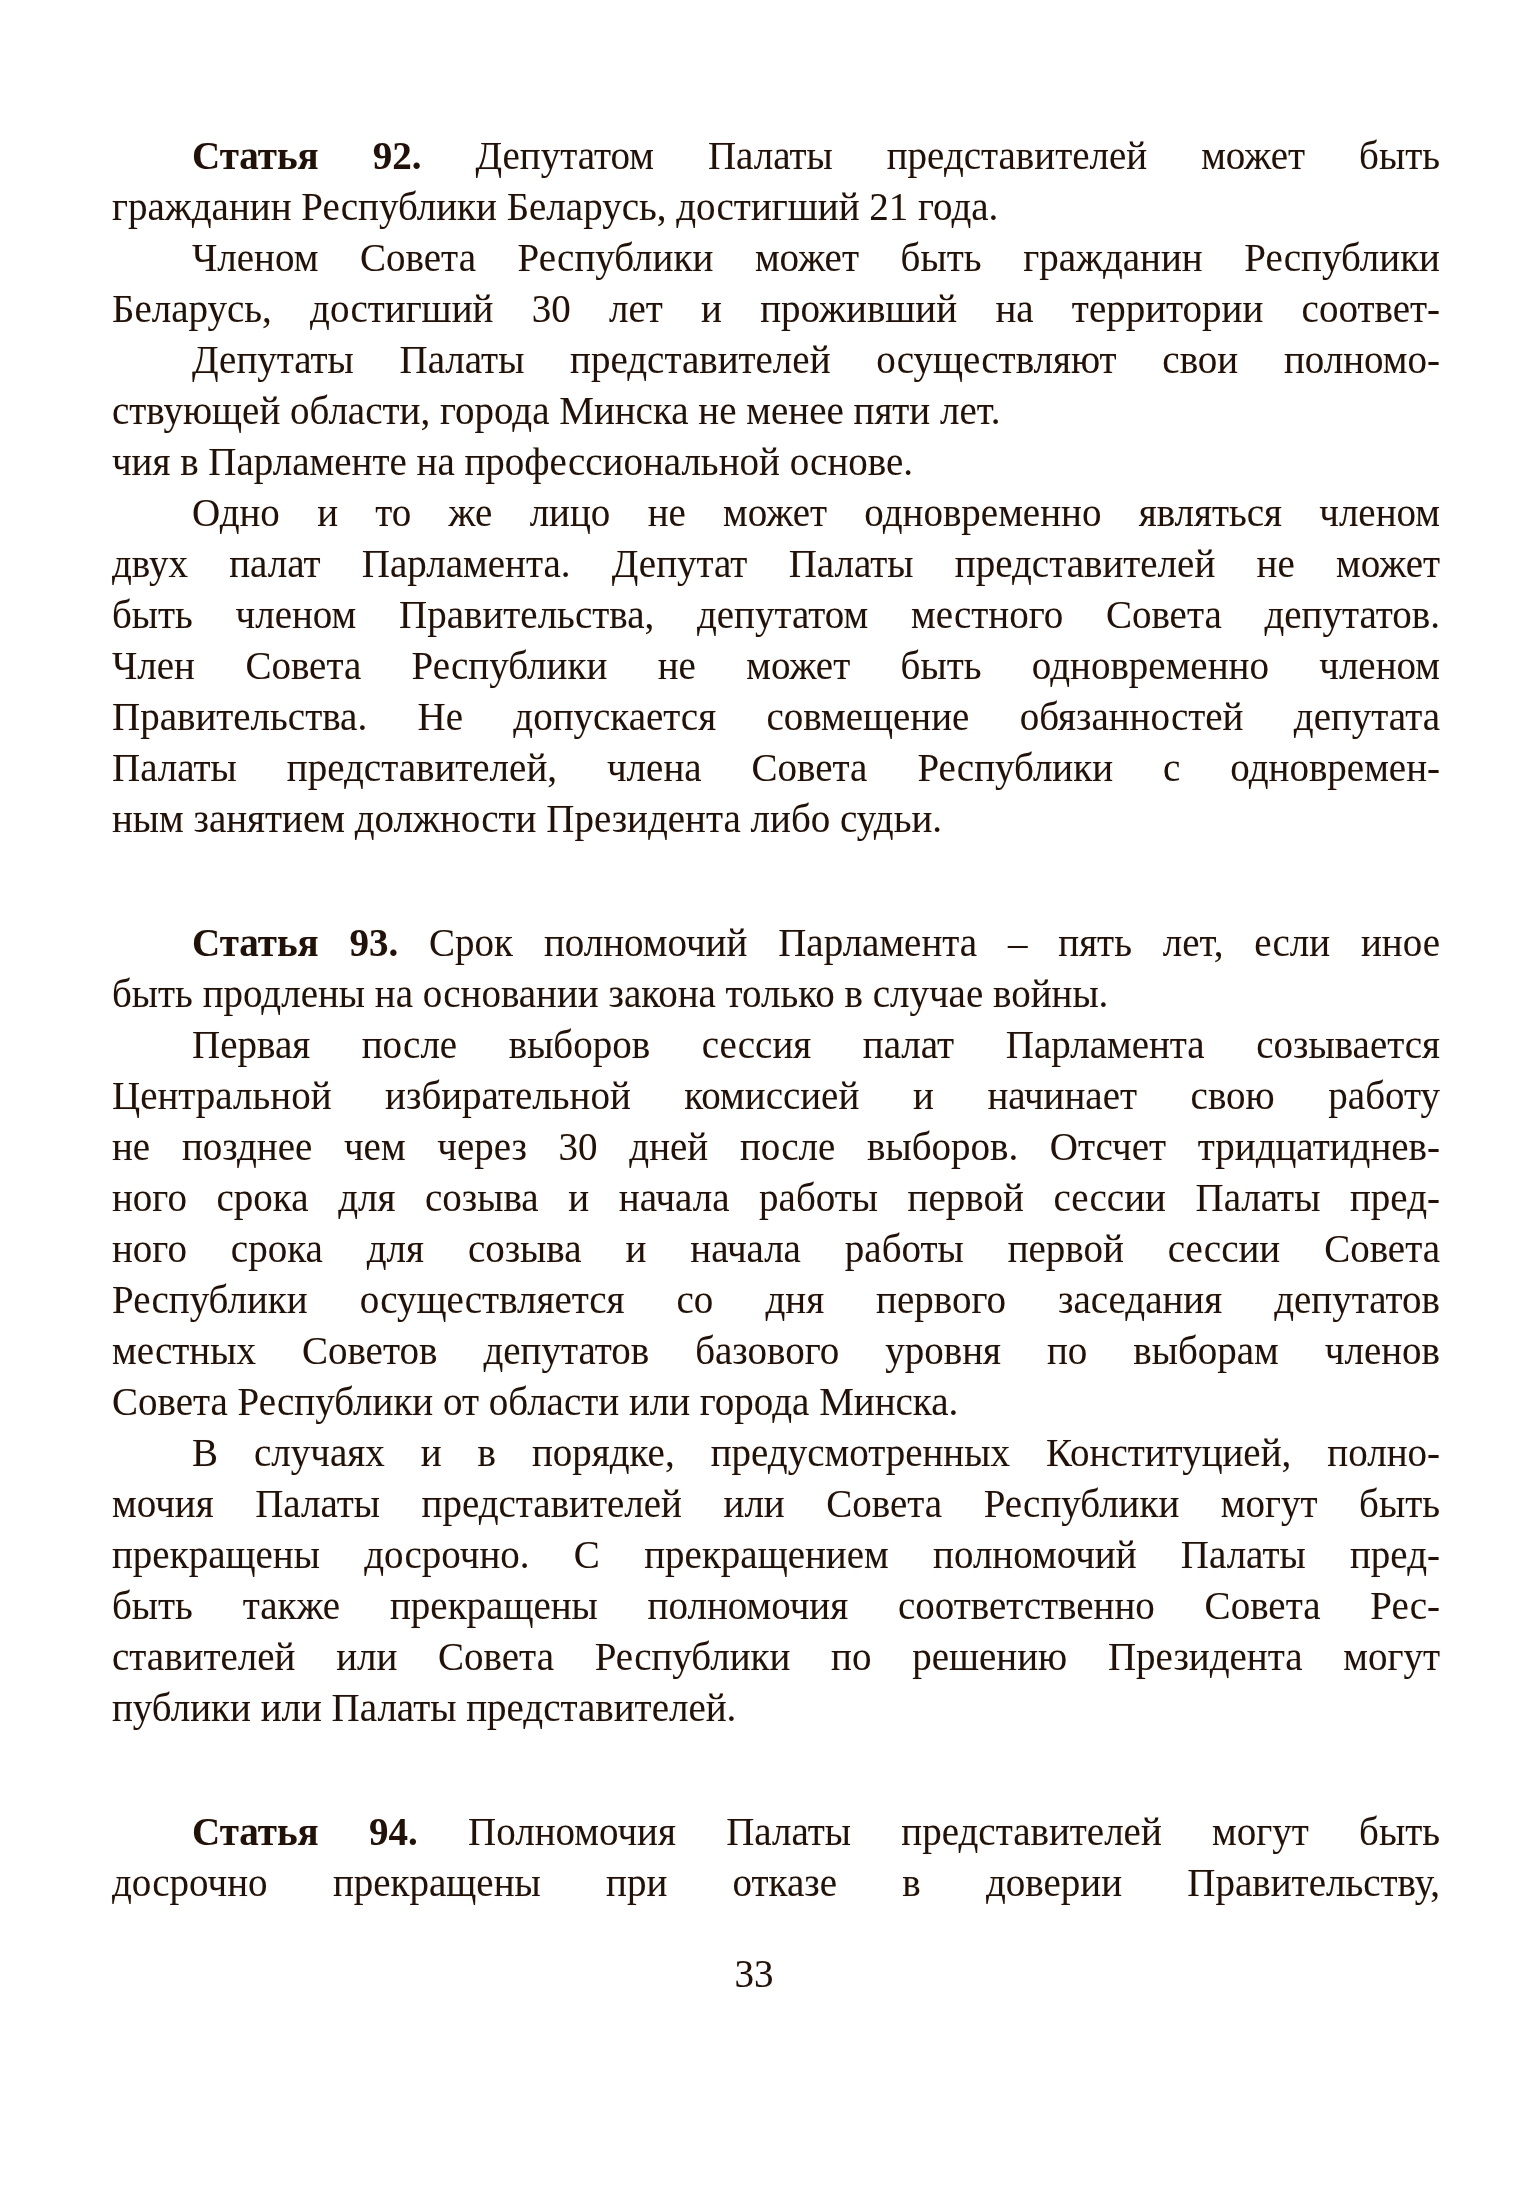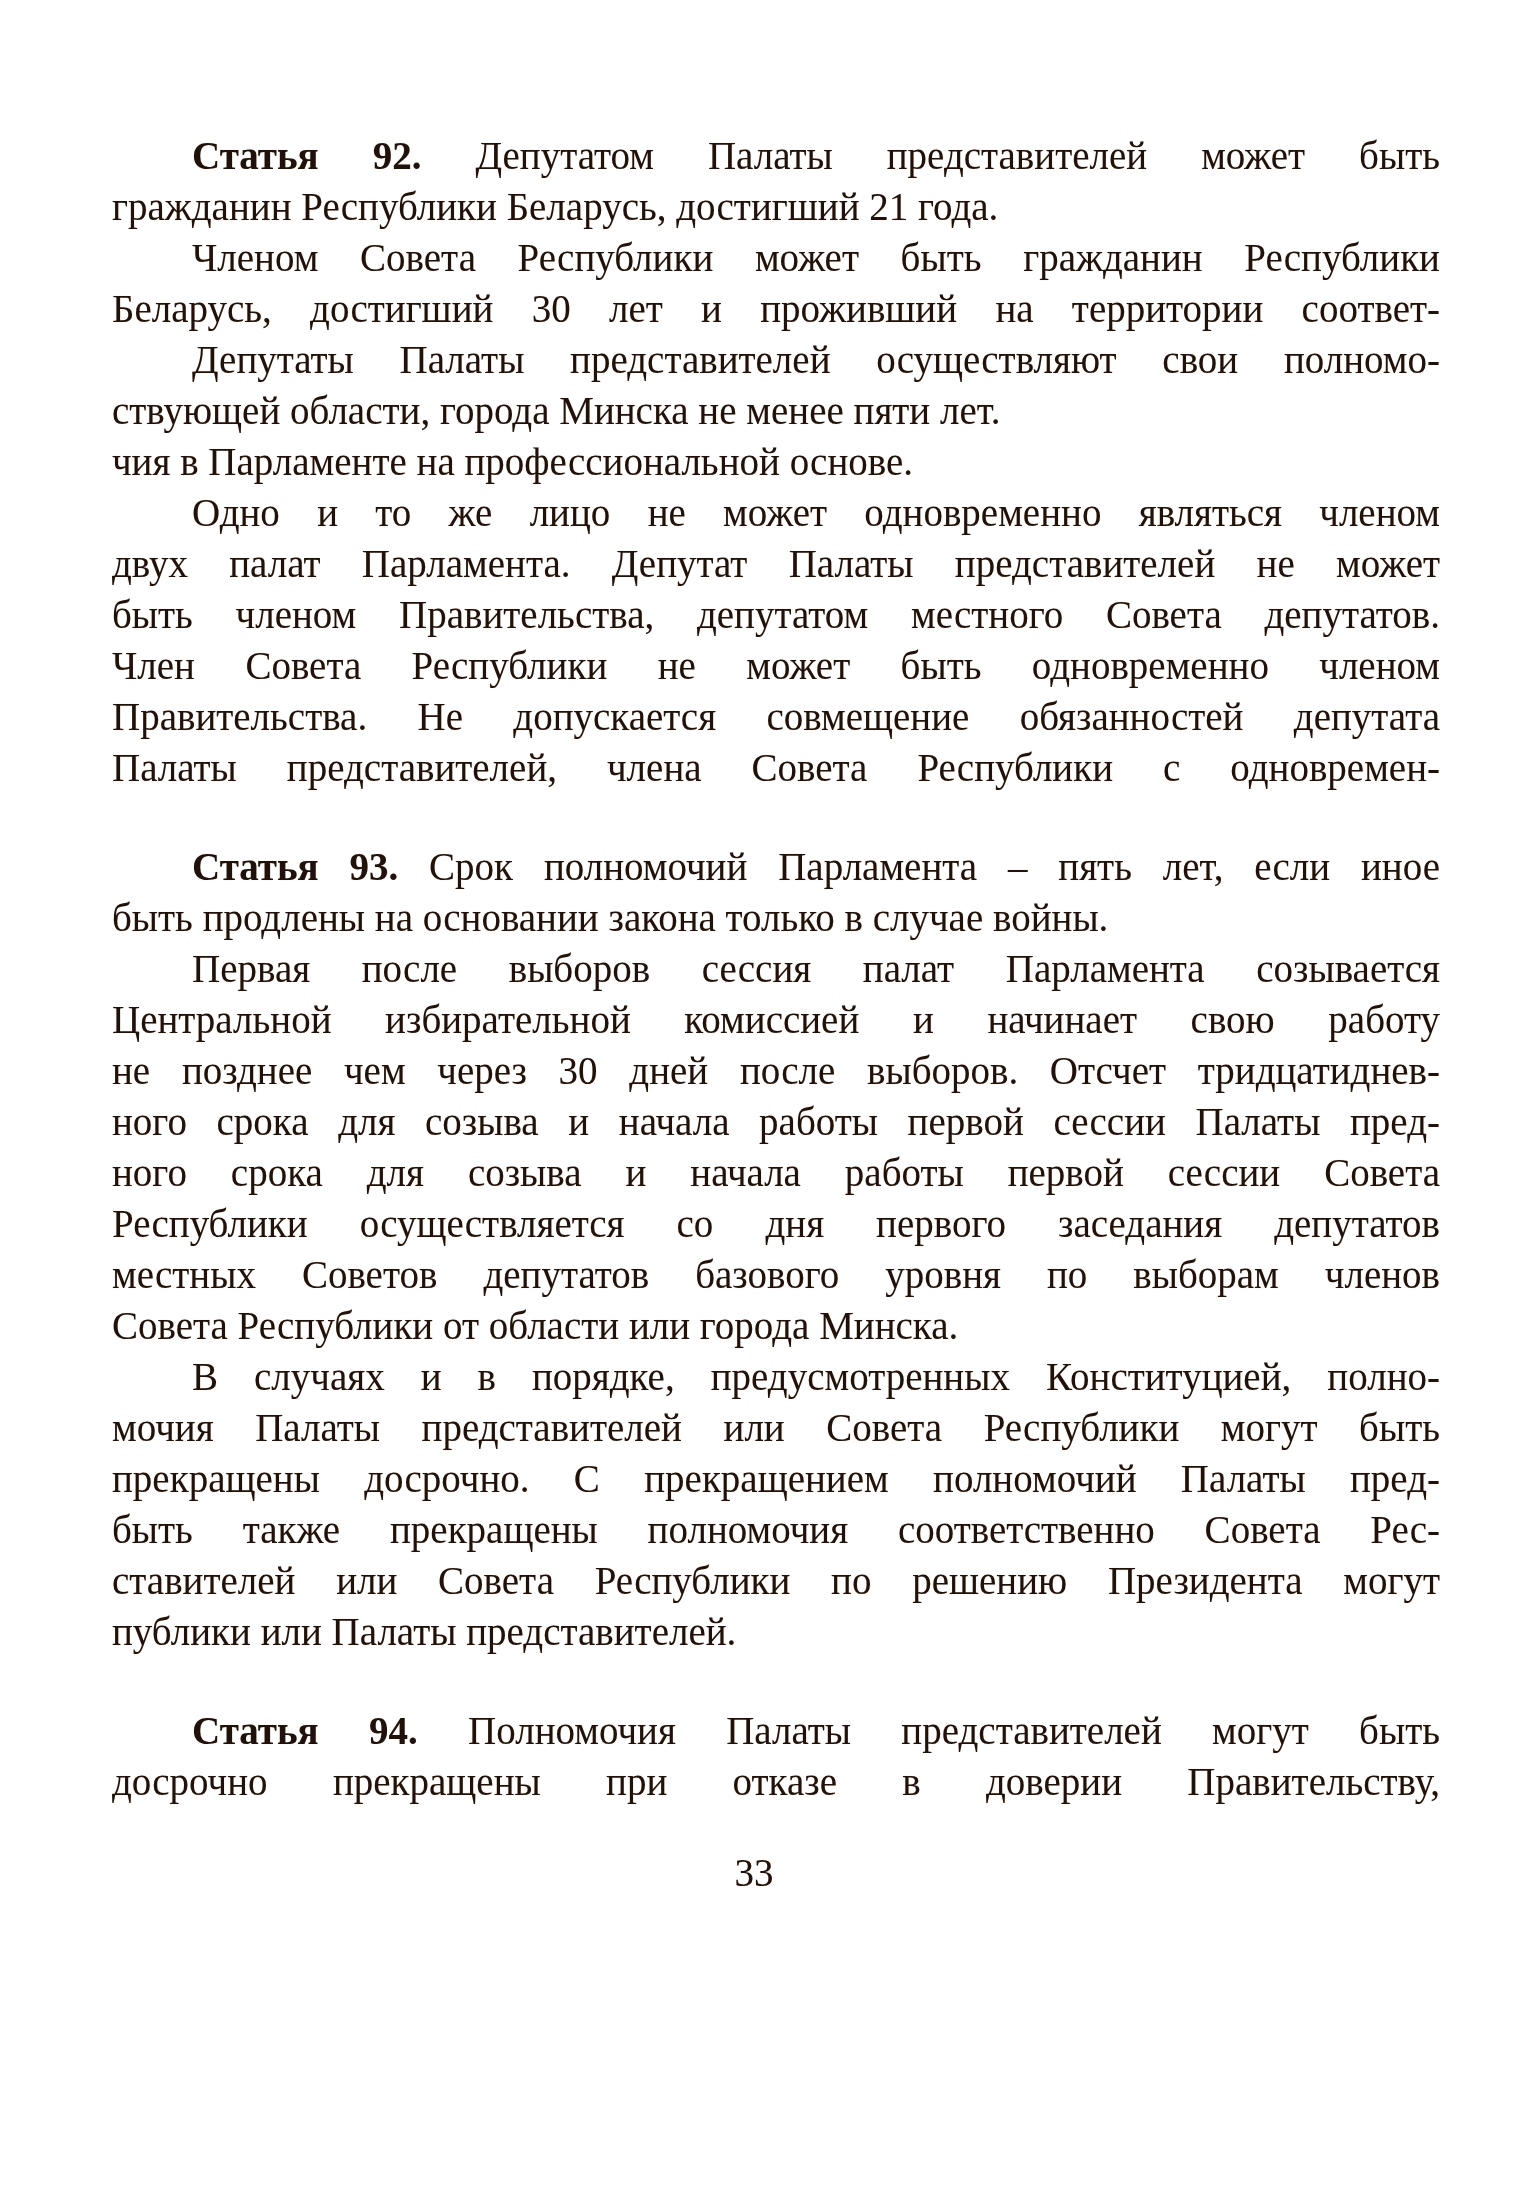--- a/index.html
+++ b/index.html
@@ -20,21 +20,21 @@
     text-shadow: 0 0 1px rgba(130, 90, 30, 0.28);
     padding-left: 13px;
   }
   .text-block {
     position: absolute;
     left: 112px;
     top: 130px;
     width: 1328px;
   }
   .article { margin: 0; }
-  .article + .article { margin-top: 48px; }
+  .article + .article { margin-top: 73px; }
   .line {
     text-align: justify;
     text-align-last: justify;
     white-space: nowrap;
     overflow: visible;
   }
   .line.indent { text-indent: 80px; }
   .line.para-end {
     text-align-last: left;
     white-space: normal;
@@ -60,20 +60,21 @@
         <div class="line"><span>Беларусь, достигший 30 лет и проживший на территории соответ-</span></div>
         <div class="line indent"><span>Депутаты Палаты представителей осуществляют свои полномо-</span></div>
         <div class="line para-end"><span>ствующей области, города Минска не менее пяти лет.</span></div>
         <div class="line para-end"><span>чия в Парламенте на профессиональной основе.</span></div>
         <div class="line indent"><span>Одно и то же лицо не может одновременно являться членом</span></div>
         <div class="line"><span>двух палат Парламента. Депутат Палаты представителей не может</span></div>
         <div class="line"><span>быть членом Правительства, депутатом местного Совета депутатов.</span></div>
         <div class="line"><span>Член Совета Республики не может быть одновременно членом</span></div>
         <div class="line"><span>Правительства. Не допускается совмещение обязанностей депутата</span></div>
         <div class="line"><span>Палаты представителей, члена Совета Республики с одновремен-</span></div>
+        <div class="line para-end"><span>ным занятием должности Президента либо судьи.</span></div>
       </div>
       <div class="article">
         <div class="line indent"><span class="lead">Статья 93.</span><span> Срок полномочий Парламента – пять лет, если иное</span></div>
         <div class="line para-end"><span>быть продлены на основании закона только в случае войны.</span></div>
         <div class="line indent"><span>Первая после выборов сессия палат Парламента созывается</span></div>
         <div class="line"><span>Центральной избирательной комиссией и начинает свою работу</span></div>
         <div class="line"><span>не позднее чем через 30 дней после выборов. Отсчет тридцатиднев-</span></div>
         <div class="line"><span>ного срока для созыва и начала работы первой сессии Палаты пред-</span></div>
         <div class="line"><span>ного срока для созыва и начала работы первой сессии Совета</span></div>
         <div class="line"><span>Республики осуществляется со дня первого заседания депутатов</span></div>

